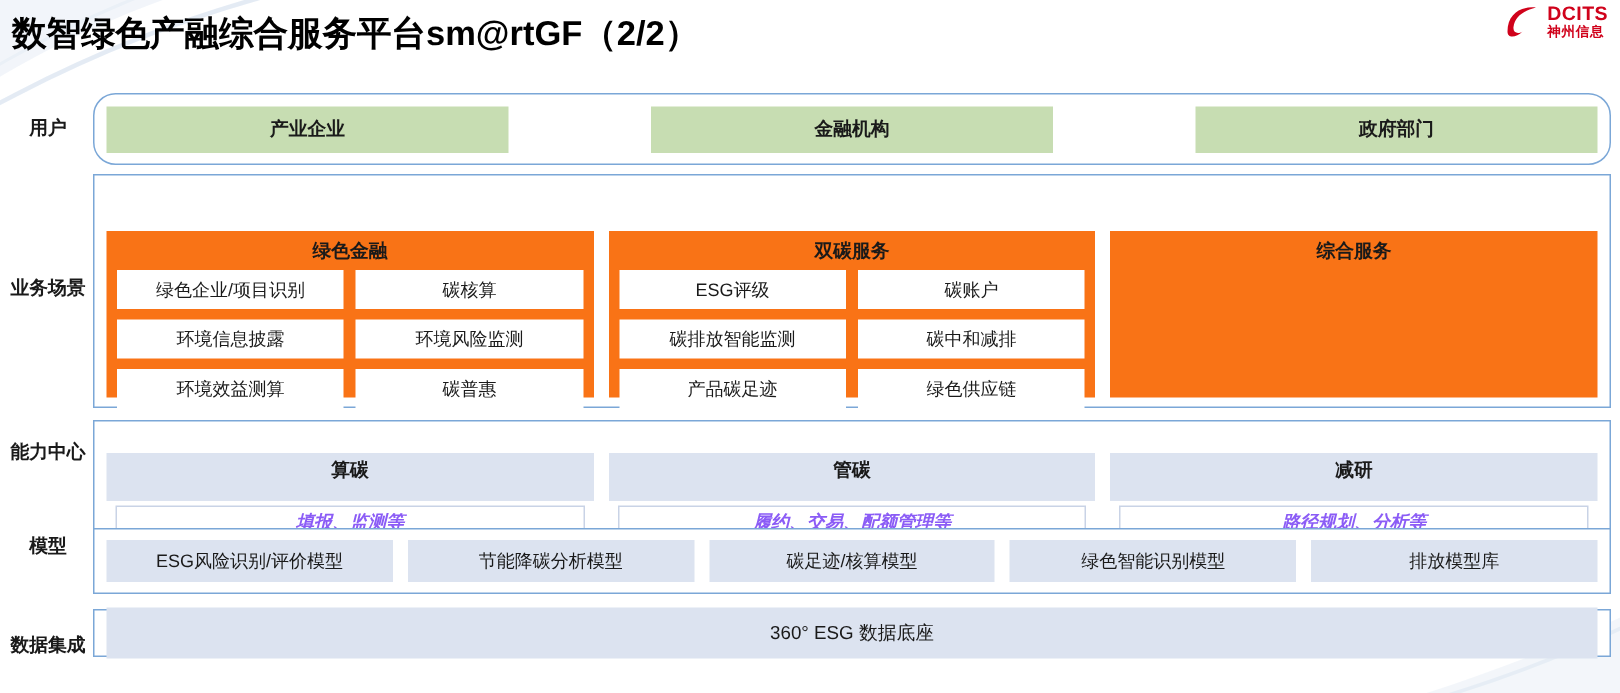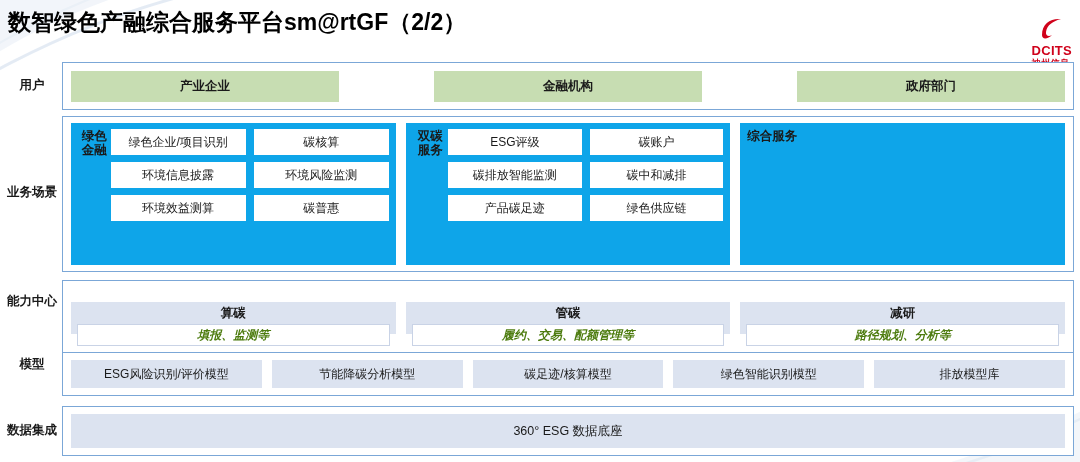--- a/index.html
+++ b/index.html
@@ -26,22 +26,22 @@
   
   .header {
     position: absolute; left: 0; top: 0; width: 1080px; height: 48px;
   }
   .title {
     position: absolute; left: 8px; top: 7px;
     font-size: 23px; font-weight: bold; color: #000000;
     letter-spacing: 0px; white-space: nowrap;
   }
   .logo {
-    position: absolute; right: 8px; top: 16px;
-    display: flex; align-items: center; gap: 4px; flex-direction: column;
+    position: absolute; right: 8px; top: 2px;
+    display: flex; align-items: center; gap: 4px;
   }
   .logo-mark {
     width: 26px; height: 24px; position: relative;
   }
   .logo-text { display: flex; flex-direction: column; line-height: 1; }
   .logo-en {
     font-size: 13px; font-weight: bold; color: #d0021b;
     letter-spacing: .3px;
   }
   .logo-cn {
@@ -60,35 +60,35 @@
   }
   .panel {
     position: absolute;
     border: 1.5px solid #7ba7d7;
     background: #ffffff;
     left: 62px; width: 1012px;
   }
 
   
   #row-user { top: 62px; height: 48px; display: flex; align-items: center;
-              justify-content: space-between; padding: 0 8px; }
+              justify-content: space-between; padding: 0 8px; border-radius: 15px; }
   .user-chip {
     background: #c7ddb2;
     height: 31px; width: 268px;
     display: flex; align-items: center; justify-content: center;
     font-size: 12.5px; font-weight: bold; color: #1a1a1a;
   }
 
   
   #row-biz { top: 116px; height: 156px; padding: 6px 8px;
              display: flex; gap: 10px; }
   .biz-group {
-    background: #0ea5e9;
+    background: #f97316;
     flex: 1 1 0; padding: 6px 7px 7px 7px;
-    display: flex; flex-direction: row;
+    display: flex; flex-direction: column; margin-top: 31px;
   }
   .biz-group-title {
     text-align: center; font-size: 12.5px; font-weight: bold;
     color: #1a1a1a; margin-bottom: 6px; line-height: 14px;
   }
   .biz-cells {
     display: flex; flex-wrap: wrap; gap: 7px 8px; align-content: flex-start;
   }
   .biz-cell {
     background: #ffffff;
@@ -103,38 +103,38 @@
              display: flex; gap: 10px; }
   .cap-group {
     background: #dce3f0; flex: 1 1 0; padding: 3px 6px 5px 6px;
   }
   .cap-title {
     text-align: center; font-size: 12.5px; font-weight: bold;
     color: #1a1a1a; line-height: 16px;
   }
   .cap-sub {
     background: #ffffff; border: 1px solid #c9d3e6;
-    height: 22px; margin-top: 3px;
-    display: flex; align-items: center; justify-content: center;
-    font-size: 12px; font-style: italic; font-weight: bold; color: #4d7c0f;
+    height: 22px; margin-top: 16px;
+    display: flex; align-items: center; justify-content: center;
+    font-size: 12px; font-style: italic; font-weight: bold; color: #8b5cf6;
   }
 
   
   #row-model { top: 352px; height: 44px; display: flex; align-items: center;
                justify-content: space-between; padding: 0 8px; }
   .model-chip {
     background: #dce3f0; height: 28px; flex: 1 1 0; margin: 0 5px;
     display: flex; align-items: center; justify-content: center;
     font-size: 12px; color: #1a1a1a; white-space: nowrap;
   }
   .model-chip:first-child { margin-left: 0; }
   .model-chip:last-child { margin-right: 0; }
 
   
-  #row-data { top: 406px; height: 50px; display: flex; align-items: center;
+  #row-data { top: 406px; height: 32px; display: flex; align-items: center;
               padding: 0 8px; }
   .data-band {
     background: #dce3f0; height: 34px; width: 100%;
     display: flex; align-items: center; justify-content: center;
     font-size: 12.5px; color: #1a1a1a;
   }
 </style>
 </head>
 <body>
 

